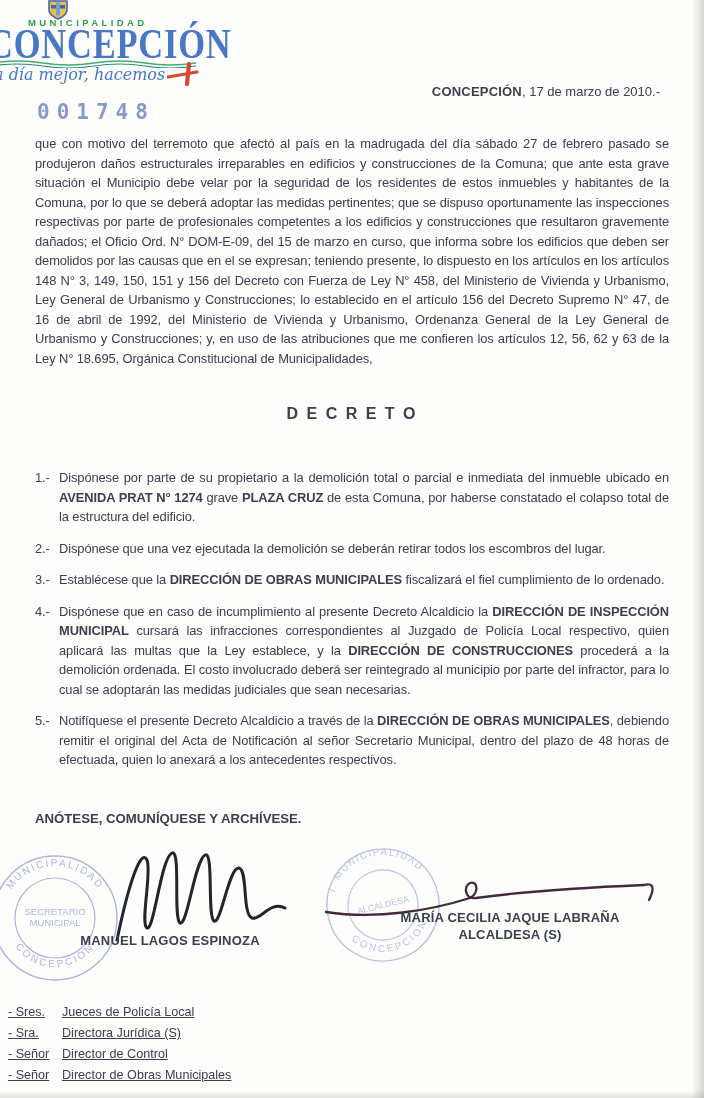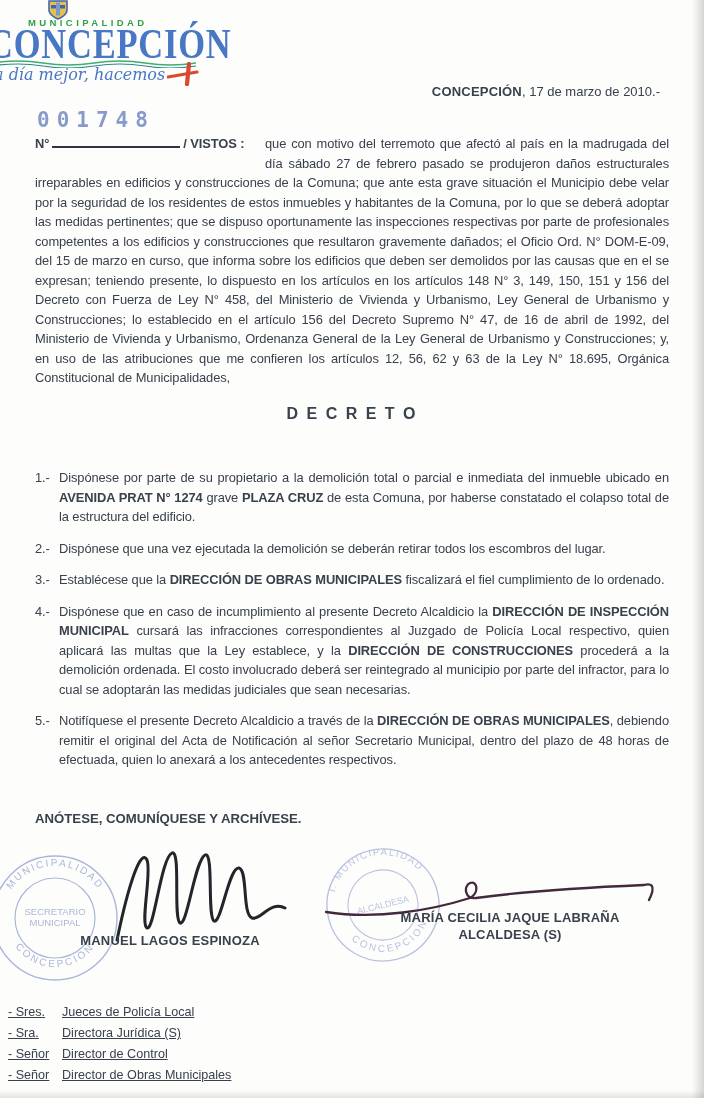--- a/index.html
+++ b/index.html
@@ -24,21 +24,21 @@
     color:#4877c6; font-size:42px; font-weight:bold; letter-spacing:1px;
     transform:scaleX(0.82); transform-origin:left top; white-space:nowrap; }
   .wave { position:absolute; left:-8px; top:58px; }
   .tagline { position:absolute; left:-6px; top:62px; white-space:nowrap;
     font-family:"DejaVu Serif", serif; font-style:italic; font-size:16px; color:#4877c6; }
   .tagline .plusicon { display:inline-block; vertical-align:-6px; margin-left:2px; }
 
   
   .dateline { position:absolute; top:84px; right:44px; font-size:13px; }
   .dateline b { letter-spacing:0.2px; }
-  .folio { position:absolute; left:37px; top:108px; font-family:"DejaVu Sans Mono", monospace;
+  .folio { position:absolute; left:37px; top:100px; font-family:"DejaVu Sans Mono", monospace;
     font-size:21px; font-weight:bold; letter-spacing:7px; color:#7b90c6; opacity:0.9; }
 
   
   .vistos { position:absolute; left:35px; top:134px; width:634px;
     font-size:12.9px; line-height:19.5px; text-align:justify; letter-spacing:-0.1px; }
   .vistos-head { float:left; width:230px; height:39px; font-weight:bold; }
   .nro-line { display:inline-block; width:128px; border-bottom:2px solid #2e3540;
     height:14px; margin:0 3px; }
 
   
@@ -95,23 +95,20 @@
     </div>
   </div>
 
   <div class="dateline">
     <b>CONCEPCIÓN</b><span>, 17 de marzo de 2010.-</span>
   </div>
 
   <div class="folio">001748</div>
 
   <div class="vistos">
-    <span class="vistos-head">
-      <span>N°</span><span class="nro-line"></span><span>/ VISTOS :</span>
-    </span>
     <span>que con motivo del terremoto que afectó al país en la madrugada del día sábado 27 de febrero pasado se produjeron daños estructurales irreparables en edificios y construcciones de la Comuna; que ante esta grave situación el Municipio debe velar por la seguridad de los residentes de estos inmuebles y habitantes de la Comuna, por lo que se deberá adoptar las medidas pertinentes; que se dispuso oportunamente las inspecciones respectivas por parte de profesionales competentes a los edificios y construcciones que resultaron gravemente dañados; el Oficio Ord. N° DOM-E-09, del 15 de marzo en curso, que informa sobre los edificios que deben ser demolidos por las causas que en el se expresan; teniendo presente, lo dispuesto en los artículos en los artículos 148 N° 3, 149, 150, 151 y 156 del Decreto con Fuerza de Ley N° 458, del Ministerio de Vivienda y Urbanismo, Ley General de Urbanismo y Construcciones; lo establecido en el artículo 156 del Decreto Supremo N° 47, de 16 de abril de 1992, del Ministerio de Vivienda y Urbanismo, Ordenanza General de la Ley General de Urbanismo y Construcciones; y, en uso de las atribuciones que me confieren los artículos 12, 56, 62 y 63 de la Ley N° 18.695, Orgánica Constitucional de Municipalidades,</span>
   </div>
 
   <div class="decreto-title">D E C R E T O</div>
 
   <div class="ditems">
 
     <div class="ditem">
       <span class="dnum">1.-</span>
       <div class="dbody"><span>Dispónese por parte de su propietario a la demolición total o parcial e inmediata del inmueble ubicado en </span><b>AVENIDA PRAT N° 1274</b><span> grave </span><b>PLAZA CRUZ</b><span> de esta Comuna, por haberse constatado el colapso total de la estructura del edificio.</span></div>

